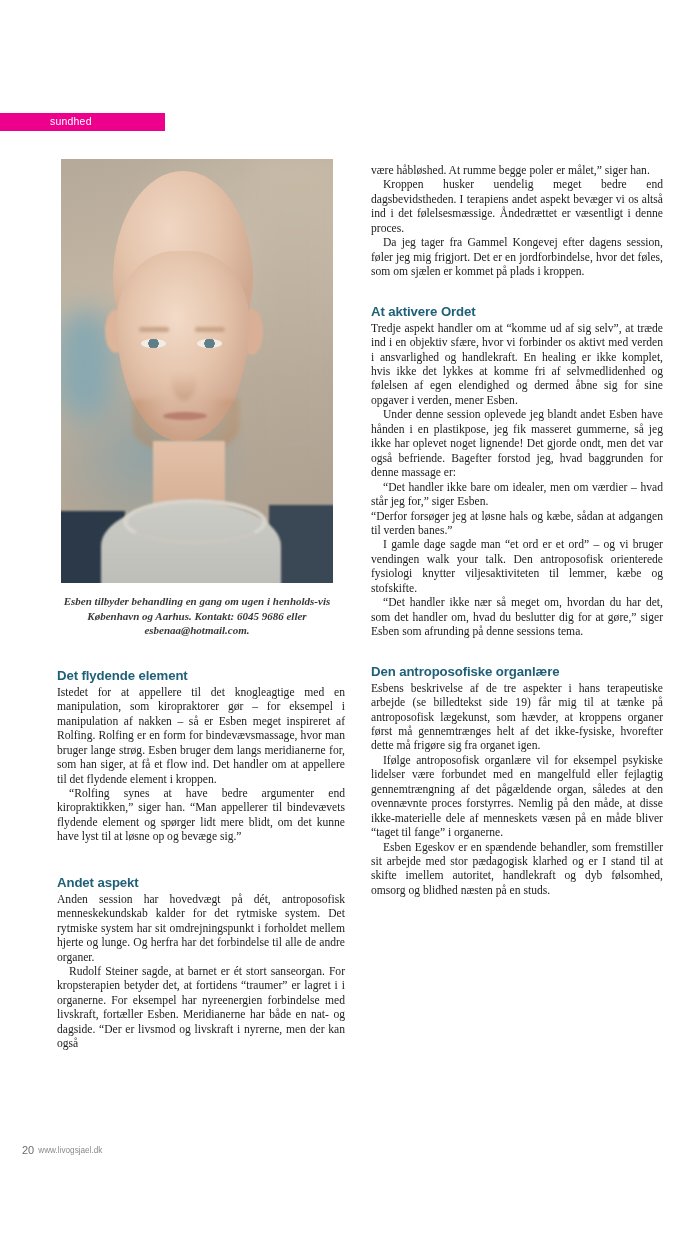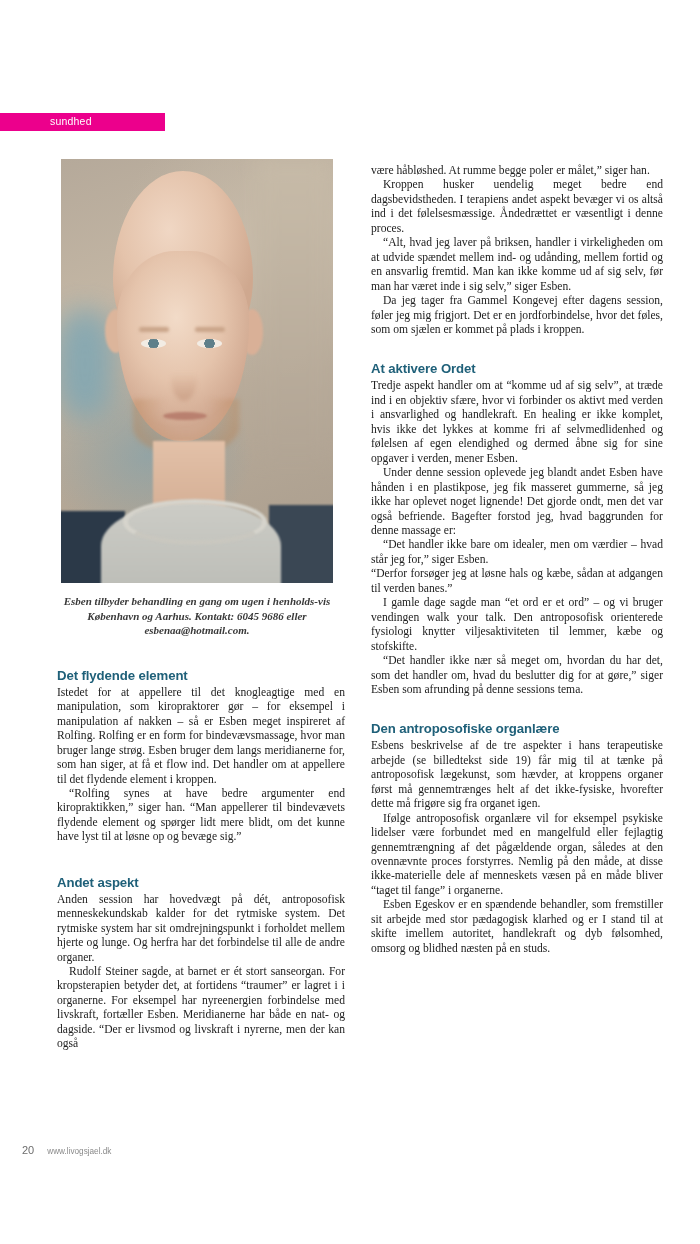--- a/index.html
+++ b/index.html
@@ -228,22 +228,22 @@
     hyphens: none;
   }
   p.body.indent { text-indent: 12px; }
 
   
   .footer {
     position: absolute;
     left: 22px;
     top: 1128px;
     display: flex;
-    align-items: flex-end;
-    gap: 13px;
+    align-items: center;
+    gap: 4px;
   }
   .folio {
     font-family: "Liberation Sans", sans-serif;
     font-size: 11px;
     color: #6d6d6d;
   }
   .site {
     font-family: "Liberation Sans", sans-serif;
     font-size: 8.2px;
     color: #8a8a8a;
@@ -296,21 +296,20 @@
       <p class="body indent">Rudolf Steiner sagde, at barnet er ét stort sanseorgan. For kropsterapien betyder det, at fortidens “traumer” er lagret i i organerne. For eksempel har nyreenergien forbindelse med livskraft, fortæller Esben. Meridianerne har både en nat- og dagside. “Der er livsmod og livskraft i nyrerne, men der kan også</p>
     </div>
 
   </div>
 
   <div class="col-right">
 
     <div class="block">
       <p class="body">være håbløshed. At rumme begge poler er målet,” siger han.</p>
       <p class="body indent">Kroppen husker uendelig meget bedre end dagsbevidstheden. I terapiens andet aspekt bevæger vi os altså ind i det følelsesmæssige. Åndedrættet er væsentligt i denne proces.</p>
-      <p class="body indent">“Alt, hvad jeg laver på briksen, handler i virkeligheden om at udvide spændet mellem ind- og udånding, mellem fortid og en ansvarlig fremtid. Man kan ikke komme ud af sig selv, før man har været inde i sig selv,” siger Esben.</p>
       <p class="body indent">Da jeg tager fra Gammel Kongevej efter dagens session, føler jeg mig frigjort. Det er en jordforbindelse, hvor det føles, som om sjælen er kommet på plads i kroppen.</p>
     </div>
 
     <div class="block">
       <h2 class="sec-head">At aktivere Ordet</h2>
       <p class="body">Tredje aspekt handler om at “komme ud af sig selv”, at træde ind i en objektiv sfære, hvor vi forbinder os aktivt med verden i ansvarlighed og handlekraft. En healing er ikke komplet, hvis ikke det lykkes at komme fri af selvmedlidenhed og følelsen af egen elendighed og dermed åbne sig for sine opgaver i verden, mener Esben.</p>
       <p class="body indent">Under denne session oplevede jeg blandt andet Esben have hånden i en plastikpose, jeg fik masseret gummerne, så jeg ikke har oplevet noget lignende! Det gjorde ondt, men det var også befriende. Bagefter forstod jeg, hvad baggrunden for denne massage er:</p>
       <p class="body indent">“Det handler ikke bare om idealer, men om værdier – hvad står jeg for,” siger Esben.</p>
       <p class="body">“Derfor forsøger jeg at løsne hals og kæbe, sådan at adgangen til verden banes.”</p>
       <p class="body indent">I gamle dage sagde man “et ord er et ord” – og vi bruger vendingen walk your talk. Den antroposofisk orienterede fysiologi knytter viljesaktiviteten til lemmer, kæbe og stofskifte.</p>

